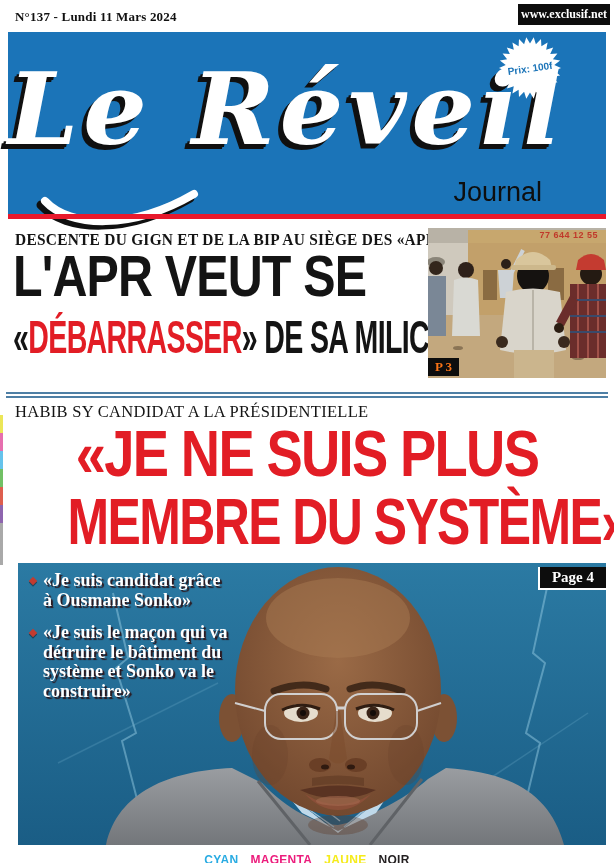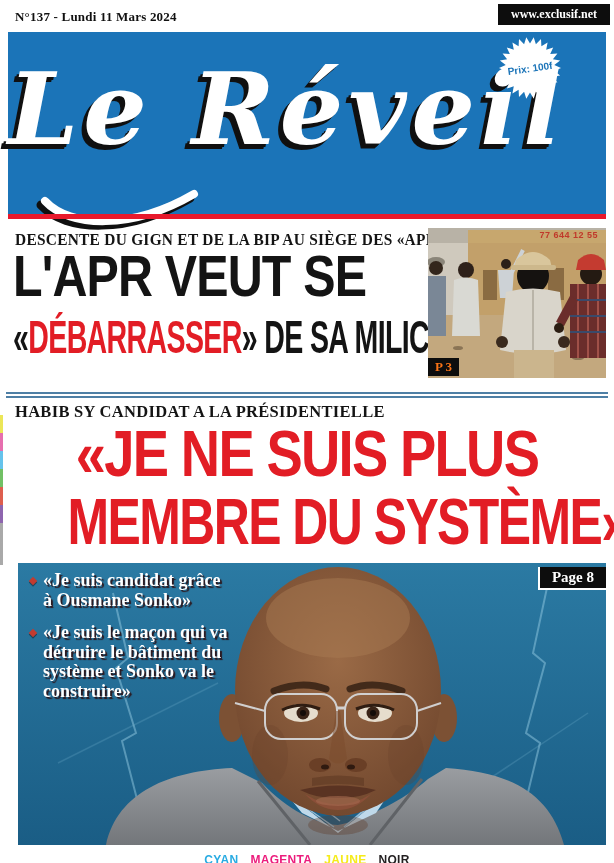--- a/index.html
+++ b/index.html
@@ -3,21 +3,21 @@
 <meta charset="utf-8">
 <style>
   html,body{margin:0;padding:0;background:#fff;}
   .page{position:relative;width:614px;height:863px;background:#ffffff;overflow:hidden;
         font-family:"Liberation Serif",serif;-webkit-font-smoothing:antialiased;}
 
   
   .topbar{position:absolute;left:0;top:0;width:614px;height:32px;background:#fff;}
   .issue{position:absolute;left:15px;top:9px;font-size:13px;font-weight:bold;color:#111;letter-spacing:.2px;}
   .websitebox{position:absolute;right:4px;top:4px;background:#0d0d0d;color:#fff;
-              font-size:12px;font-weight:bold;padding:3px 13px;}
+              font-size:12px;font-weight:bold;padding:3px 3px;}
 
   
   .masthead{position:absolute;left:8px;top:32px;width:598px;height:182px;background:#1b74b8;}
   .mast-title{position:absolute;left:0;top:2px;width:478px;text-align:center;
               font-family:"DejaVu Serif",serif;font-style:italic;font-weight:bold;
               font-size:100px;line-height:150px;color:#ffffff;letter-spacing:5px;
               text-shadow:-3px 3px 0 #101010,-5px 5px 0 #101010;white-space:nowrap;}
   .mast-swash{position:absolute;left:28px;top:152px;}
   .mast-journal{position:absolute;right:64px;bottom:6px;font-family:"Liberation Sans",sans-serif;
                 font-size:27px;color:#0e0e0e;}
@@ -44,21 +44,21 @@
   .photo1-phone{position:absolute;right:8px;top:2px;font-family:"Liberation Sans",sans-serif;
                 font-size:9px;font-weight:bold;color:#c0392b;letter-spacing:.5px;}
   .p3-badge{position:absolute;left:0;bottom:2px;background:#0d0d0d;color:#f97316;
             font-size:13px;font-weight:bold;padding:1px 7px;}
 
   
   .double-rule{position:absolute;left:6px;top:392px;width:602px;height:2px;
                border-top:2px solid #4e7fa5;border-bottom:2px solid #4e7fa5;}
 
   
-  .a2-kicker{position:absolute;left:15px;top:402px;font-size:16.5px;font-weight:bold;color:#141414;
+  .a2-kicker{position:absolute;left:15px;top:402px;font-size:16.5px;font-weight:normal;color:#141414;
              white-space:nowrap;letter-spacing:.3px;}
   .a2-head{position:absolute;left:0;top:420px;width:614px;text-align:center;color:#e21d25;
            font-family:"Liberation Sans",sans-serif;font-weight:bold;}
   .a2-line{display:block;font-size:64px;line-height:68px;letter-spacing:-2px;white-space:nowrap;}
   .a2-line1{transform:scaleX(.85);}
   .a2-line2{transform:scaleX(.78);}
 
   
   .photo2{position:absolute;left:18px;top:563px;width:588px;height:282px;overflow:hidden;background:#3b82f6;}
   .page4-badge{position:absolute;right:0;top:4px;background:#0d0d0d;color:#fff;
@@ -96,20 +96,21 @@
     <svg class="mast-swash" width="190" height="50">
       <path d="M9,17 C34,44 96,46 158,10" fill="none" stroke="#101010" stroke-width="9" stroke-linecap="round" transform="translate(-4,4)"></path>
       <path d="M9,17 C34,44 96,46 158,10" fill="none" stroke="#ffffff" stroke-width="8" stroke-linecap="round"></path>
     </svg>
     <div class="starburst">
       <svg width="64" height="64">
         <polygon id="starburst-poly" points="63.0,32.0 56.3,35.0 62.1,39.4 54.9,40.7 59.4,46.4 52.2,45.9 55.2,52.6 48.2,50.3 49.6,57.5 43.4,53.7 43.0,61.0 37.9,55.8 35.7,62.8 32.0,56.5 28.3,62.8 26.1,55.8 21.0,61.0 20.6,53.7 14.4,57.5 15.8,50.3 8.8,52.6 11.8,45.9 4.6,46.4 9.1,40.7 1.9,39.4 7.7,35.0 1.0,32.0 7.7,29.0 1.9,24.6 9.1,23.3 4.6,17.6 11.8,18.1 8.8,11.4 15.8,13.7 14.4,6.5 20.6,10.3 21.0,3.0 26.1,8.2 28.3,1.2 32.0,7.5 35.7,1.2 37.9,8.2 43.0,3.0 43.4,10.3 49.6,6.5 48.2,13.7 55.2,11.4 52.2,18.1 59.4,17.6 54.9,23.3 62.1,24.6 56.3,29.0" fill="#ffffff"></polygon>
       </svg>
       <div class="sb-label">Prix: 100f</div>
     </div>
+    <div class="mast-journal">Journal</div>
   </div>
   <div class="red-rule"></div>
 
   <div class="a1-kicker">DESCENTE DU GIGN ET DE LA BIP AU SIÈGE DES «APERISTES»</div>
   <div class="a1-h1">L'APR VEUT SE</div>
   <div class="a1-h2"><span>«</span><span class="red">DÉBARRASSER</span><span>»</span><span> DE SA MILICE</span></div>
 
   <div class="photo1">
     <svg width="178" height="150" viewBox="0 0 178 150">
       <rect x="0" y="0" width="178" height="42" fill="#b8b2a6"></rect>
@@ -239,21 +240,21 @@
       <div class="quote">
         <span class="q-bullet"></span>
         <span class="q-text">«Je suis candidat grâce à Ousmane Sonko»</span>
       </div>
       <div class="quote">
         <span class="q-bullet"></span>
         <span class="q-text">«Je suis le maçon qui va détruire le bâtiment du système et Sonko va le construire»</span>
       </div>
     </div>
 
-    <div class="page4-badge">Page 8</div>
+    <div class="page4-badge">Page 4</div>
   </div>
 
   <div class="footer">
     <span class="fc0">CYAN</span><span class="fc1">MAGENTA</span><span class="fc2">JAUNE</span><span class="fc3">NOIR</span>
   </div>
 
   <div class="reg-strip"></div>
 </div>
 
 </body></html>

